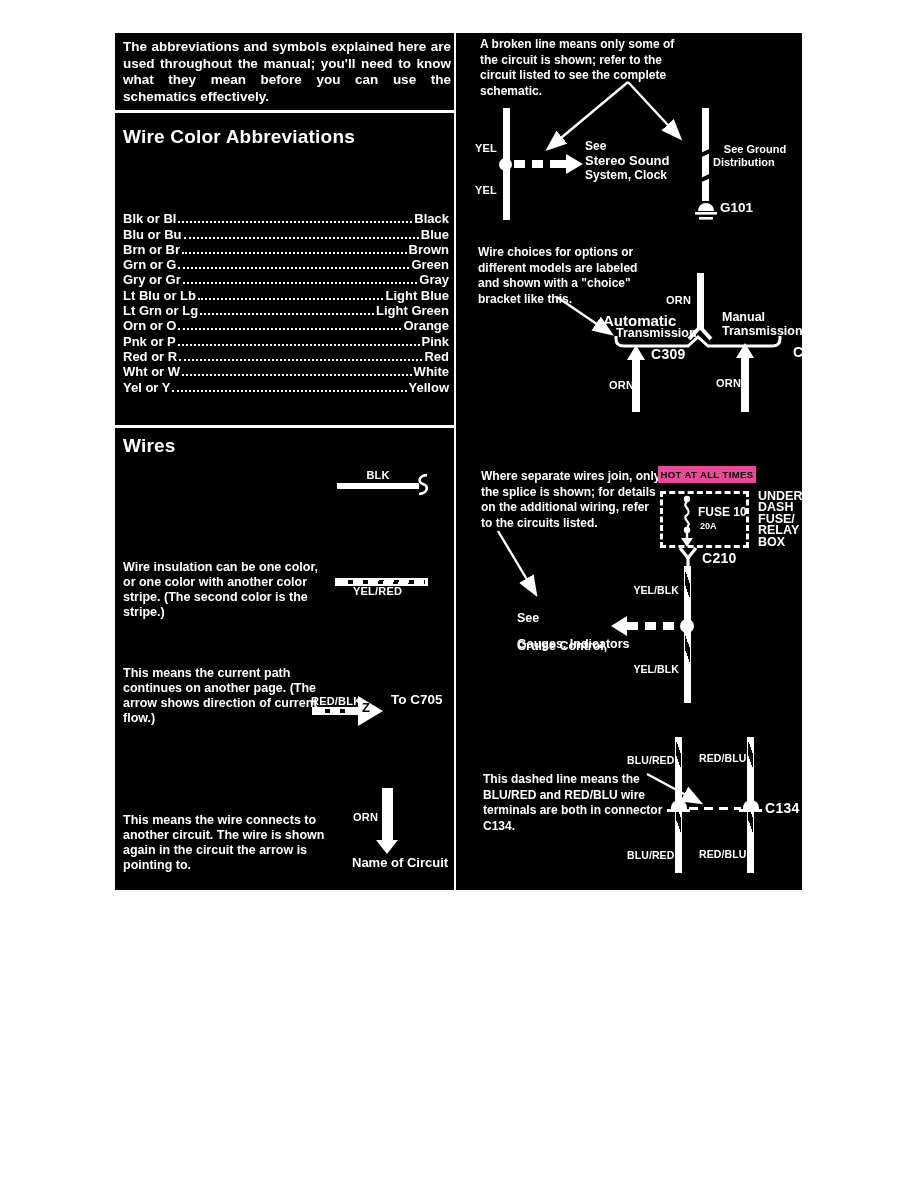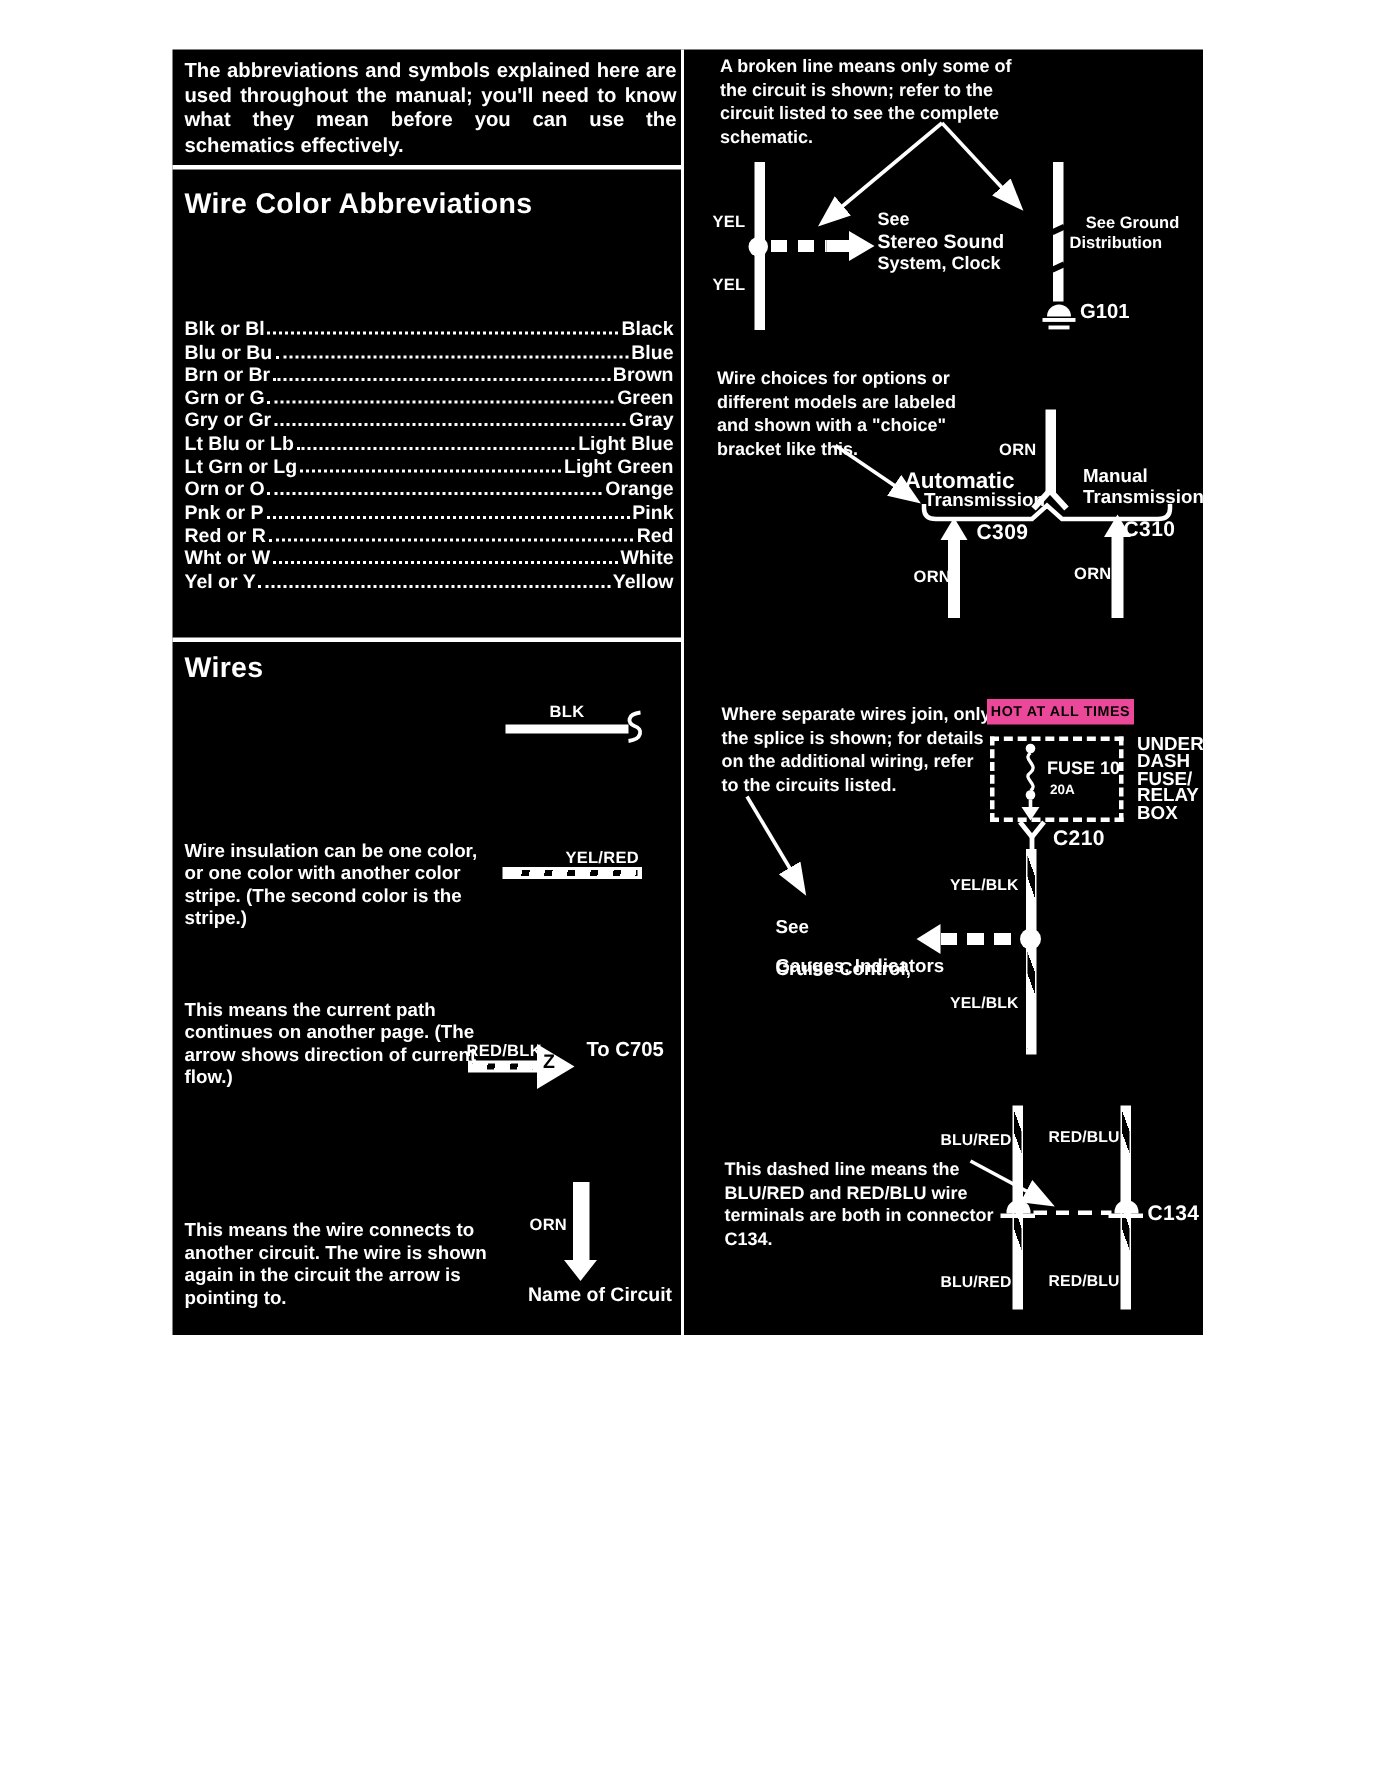--- a/index.html
+++ b/index.html
@@ -128,21 +128,21 @@
 
   <div class="abs txt h1" style="left:8px;top:402px;">Wires</div>
 
   <div class="abs txt lbl" style="left:240px;top:436px;width:46px;text-align:center;">BLK</div>
   <div class="bar" style="left:222px;top:450px;width:82px;height:6px;"></div>
   <svg style="left:299px;top:440px;" width="18" height="24">
     <path d="M13,2 C4,3 4,9 9,11 C15,13 14,20 5,21" stroke="#fff" stroke-width="2.6" fill="none"></path>
   </svg>
 
   <div class="abs txt body-s" style="left:8px;top:527px;width:196px;">Wire insulation can be one color, or one color with another color stripe. (The second color is the stripe.)</div>
-  <div class="abs txt lbl" style="left:238px;top:533px;width:60px;text-align:right;margin-left:13px;">YEL/RED</div>
+  <div class="abs txt lbl" style="left:238px;top:552px;width:60px;text-align:left;">YEL/RED</div>
   <div class="striped-h" style="left:220px;top:545px;width:93px;height:8px;"></div>
 
   <div class="abs txt body-s" style="left:8px;top:633px;width:212px;">This means the current path continues on another page. (The arrow shows direction of current flow.)</div>
   <div class="abs txt lbl" style="left:196px;top:662px;width:60px;text-align:left;">RED/BLK</div>
   <div class="striped-h" style="left:197px;top:674px;width:46px;height:8px;"></div>
   <div class="tri-big-right" style="left:243px;top:663px;"></div>
   <div class="abs" style="left:247px;top:667px;color:#000;font-weight:bold;font-size:13px;">Z</div>
   <div class="abs txt" style="left:276px;top:659px;font-size:13.5px;">To C705</div>
 
   <div class="abs txt body-s" style="left:8px;top:780px;width:216px;">This means the wire connects to another circuit. The wire is shown again in the circuit the arrow is pointing to.</div>
@@ -196,21 +196,21 @@
   <div class="abs txt" style="left:607px;top:291px;font-size:12.5px;">Transmission</div>
   <svg style="left:498px;top:301px;" width="172" height="16">
     <path d="M3,2 v3 c0,5 3,7 8,7 h64 l10,-9 10,9 h64 c5,0 8,-2 8,-7 v-3" stroke="#fff" stroke-width="3" fill="none"></path>
   </svg>
   <div class="tri-up" style="left:512px;top:312px;"></div>
   <div class="bar" style="left:517px;top:327px;width:8px;height:52px;"></div>
   <div class="abs txt cid" style="left:536px;top:313px;">C309</div>
   <div class="abs txt lbl" style="left:494px;top:346px;">ORN</div>
   <div class="tri-up" style="left:621px;top:310px;"></div>
   <div class="bar" style="left:626px;top:325px;width:8px;height:54px;"></div>
-  <div class="abs txt cid" style="left:634px;top:311px;">C310</div>
+  <div class="abs txt cid" style="left:678px;top:311px;">C310</div>
   <div class="abs txt lbl" style="left:601px;top:344px;">ORN</div>
 
   <div class="abs txt body-r" style="left:366px;top:436px;width:182px;">Where separate wires join, only the splice is shown; for details on the additional wiring, refer to the circuits listed.</div>
   <svg style="left:378px;top:494px;" width="55" height="78">
     <line x1="5" y1="4" x2="42" y2="66" stroke="#fff" stroke-width="2.4" marker-end="url(#ah)"></line>
   </svg>
   <div class="abs txt" style="left:402px;top:578px;font-size:12.5px;">See</div>
   <div class="abs txt" style="left:402px;top:606px;font-size:12.5px;">Cruise Control,</div>
   <div class="abs txt" style="left:402px;top:604px;font-size:12.5px;">Gauges, Indicators</div>
 

